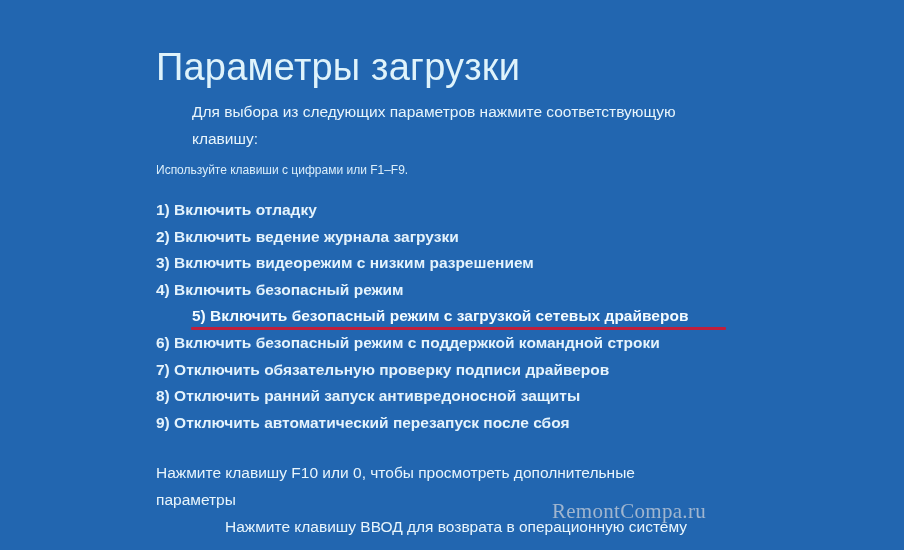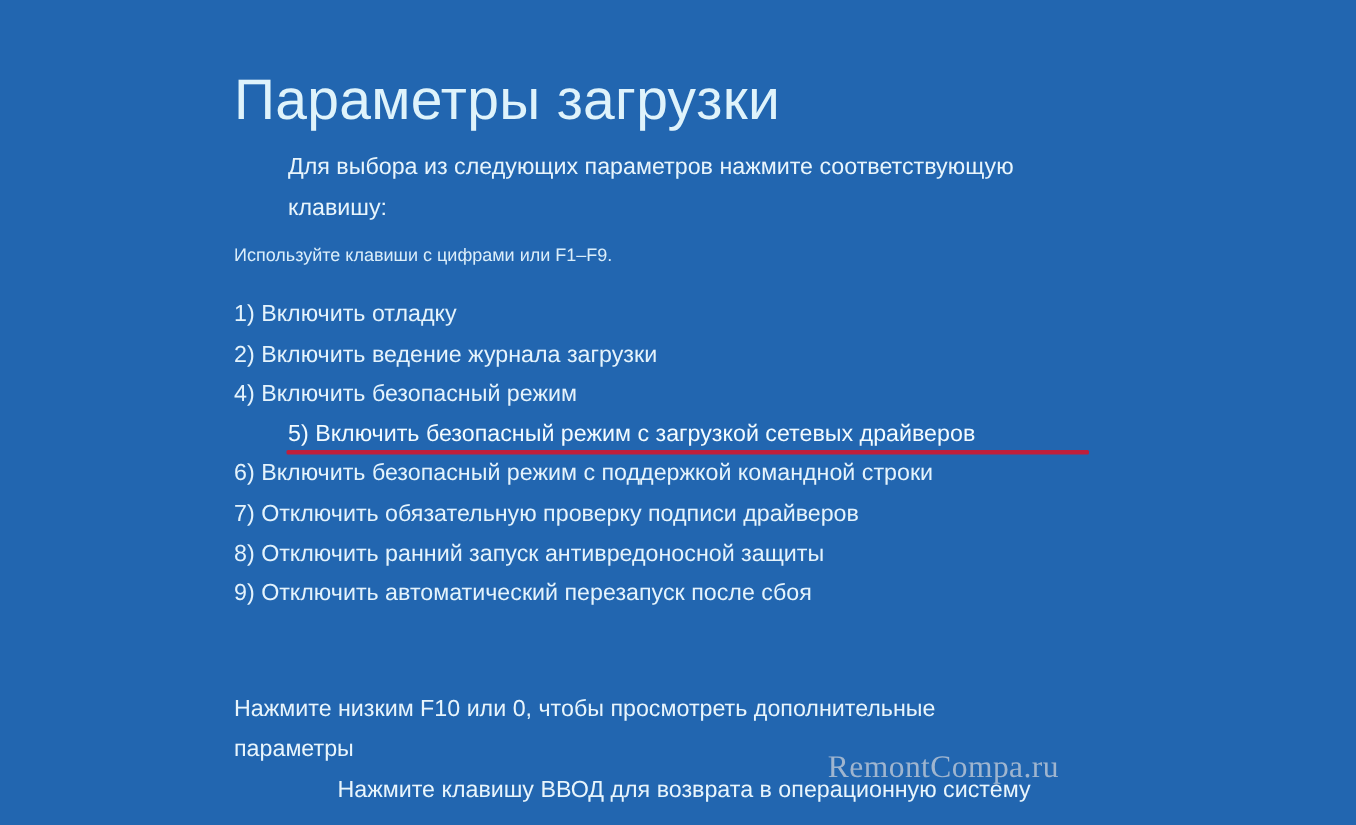--- a/index.html
+++ b/index.html
@@ -79,21 +79,21 @@
     padding: 0;
     list-style: none;
     width: 600px;
   }
   #options-list li {
     position: relative;
     font-size: 15.5px;
     line-height: 26.6px;
     color: #e4f3fc;
     white-space: nowrap;
-    font-weight: 400;
+    font-weight: 700;
   }
   #options-list li.highlighted {
     color: #f2fbff;
     margin-left: 36px;
   }
   .option-underline {
     position: absolute;
     left: -1px;
     bottom: 0px;
     height: 3px;
@@ -150,20 +150,23 @@
     <p id="hint-text">Используйте клавиши с цифрами или F1–F9.</p>
 
     <ul id="options-list">
       <li>
         <span>1) Включить отладку</span>
       </li>
       <li>
         <span>2) Включить ведение журнала загрузки</span>
       </li>
       <li>
+        <span>3) Включить видеорежим с низким разрешением</span>
+      </li>
+      <li>
         <span>4) Включить безопасный режим</span>
       </li>
       <li class="highlighted">
         <span>5) Включить безопасный режим с загрузкой сетевых драйверов</span>
         <span class="option-underline" style="background: rgb(191, 31, 60);"></span>
       </li>
       <li>
         <span>6) Включить безопасный режим с поддержкой командной строки</span>
       </li>
       <li>
@@ -171,20 +174,20 @@
       </li>
       <li>
         <span>8) Отключить ранний запуск антивредоносной защиты</span>
       </li>
       <li>
         <span>9) Отключить автоматический перезапуск после сбоя</span>
       </li>
     </ul>
 
     <div id="footer-instructions">
-      <div class="footer-line wrapped">Нажмите низким F10 или 0, чтобы просмотреть дополнительные параметры</div>
+      <div class="footer-line wrapped">Нажмите клавишу F10 или 0, чтобы просмотреть дополнительные параметры</div>
       <div class="footer-line nowrap">Нажмите клавишу ВВОД для возврата в операционную систему</div>
     </div>
 
   </div>
 
   <div id="watermark" style="color: rgb(159, 181, 207);">RemontCompa.ru</div>
 </div>
 
 </body></html>

